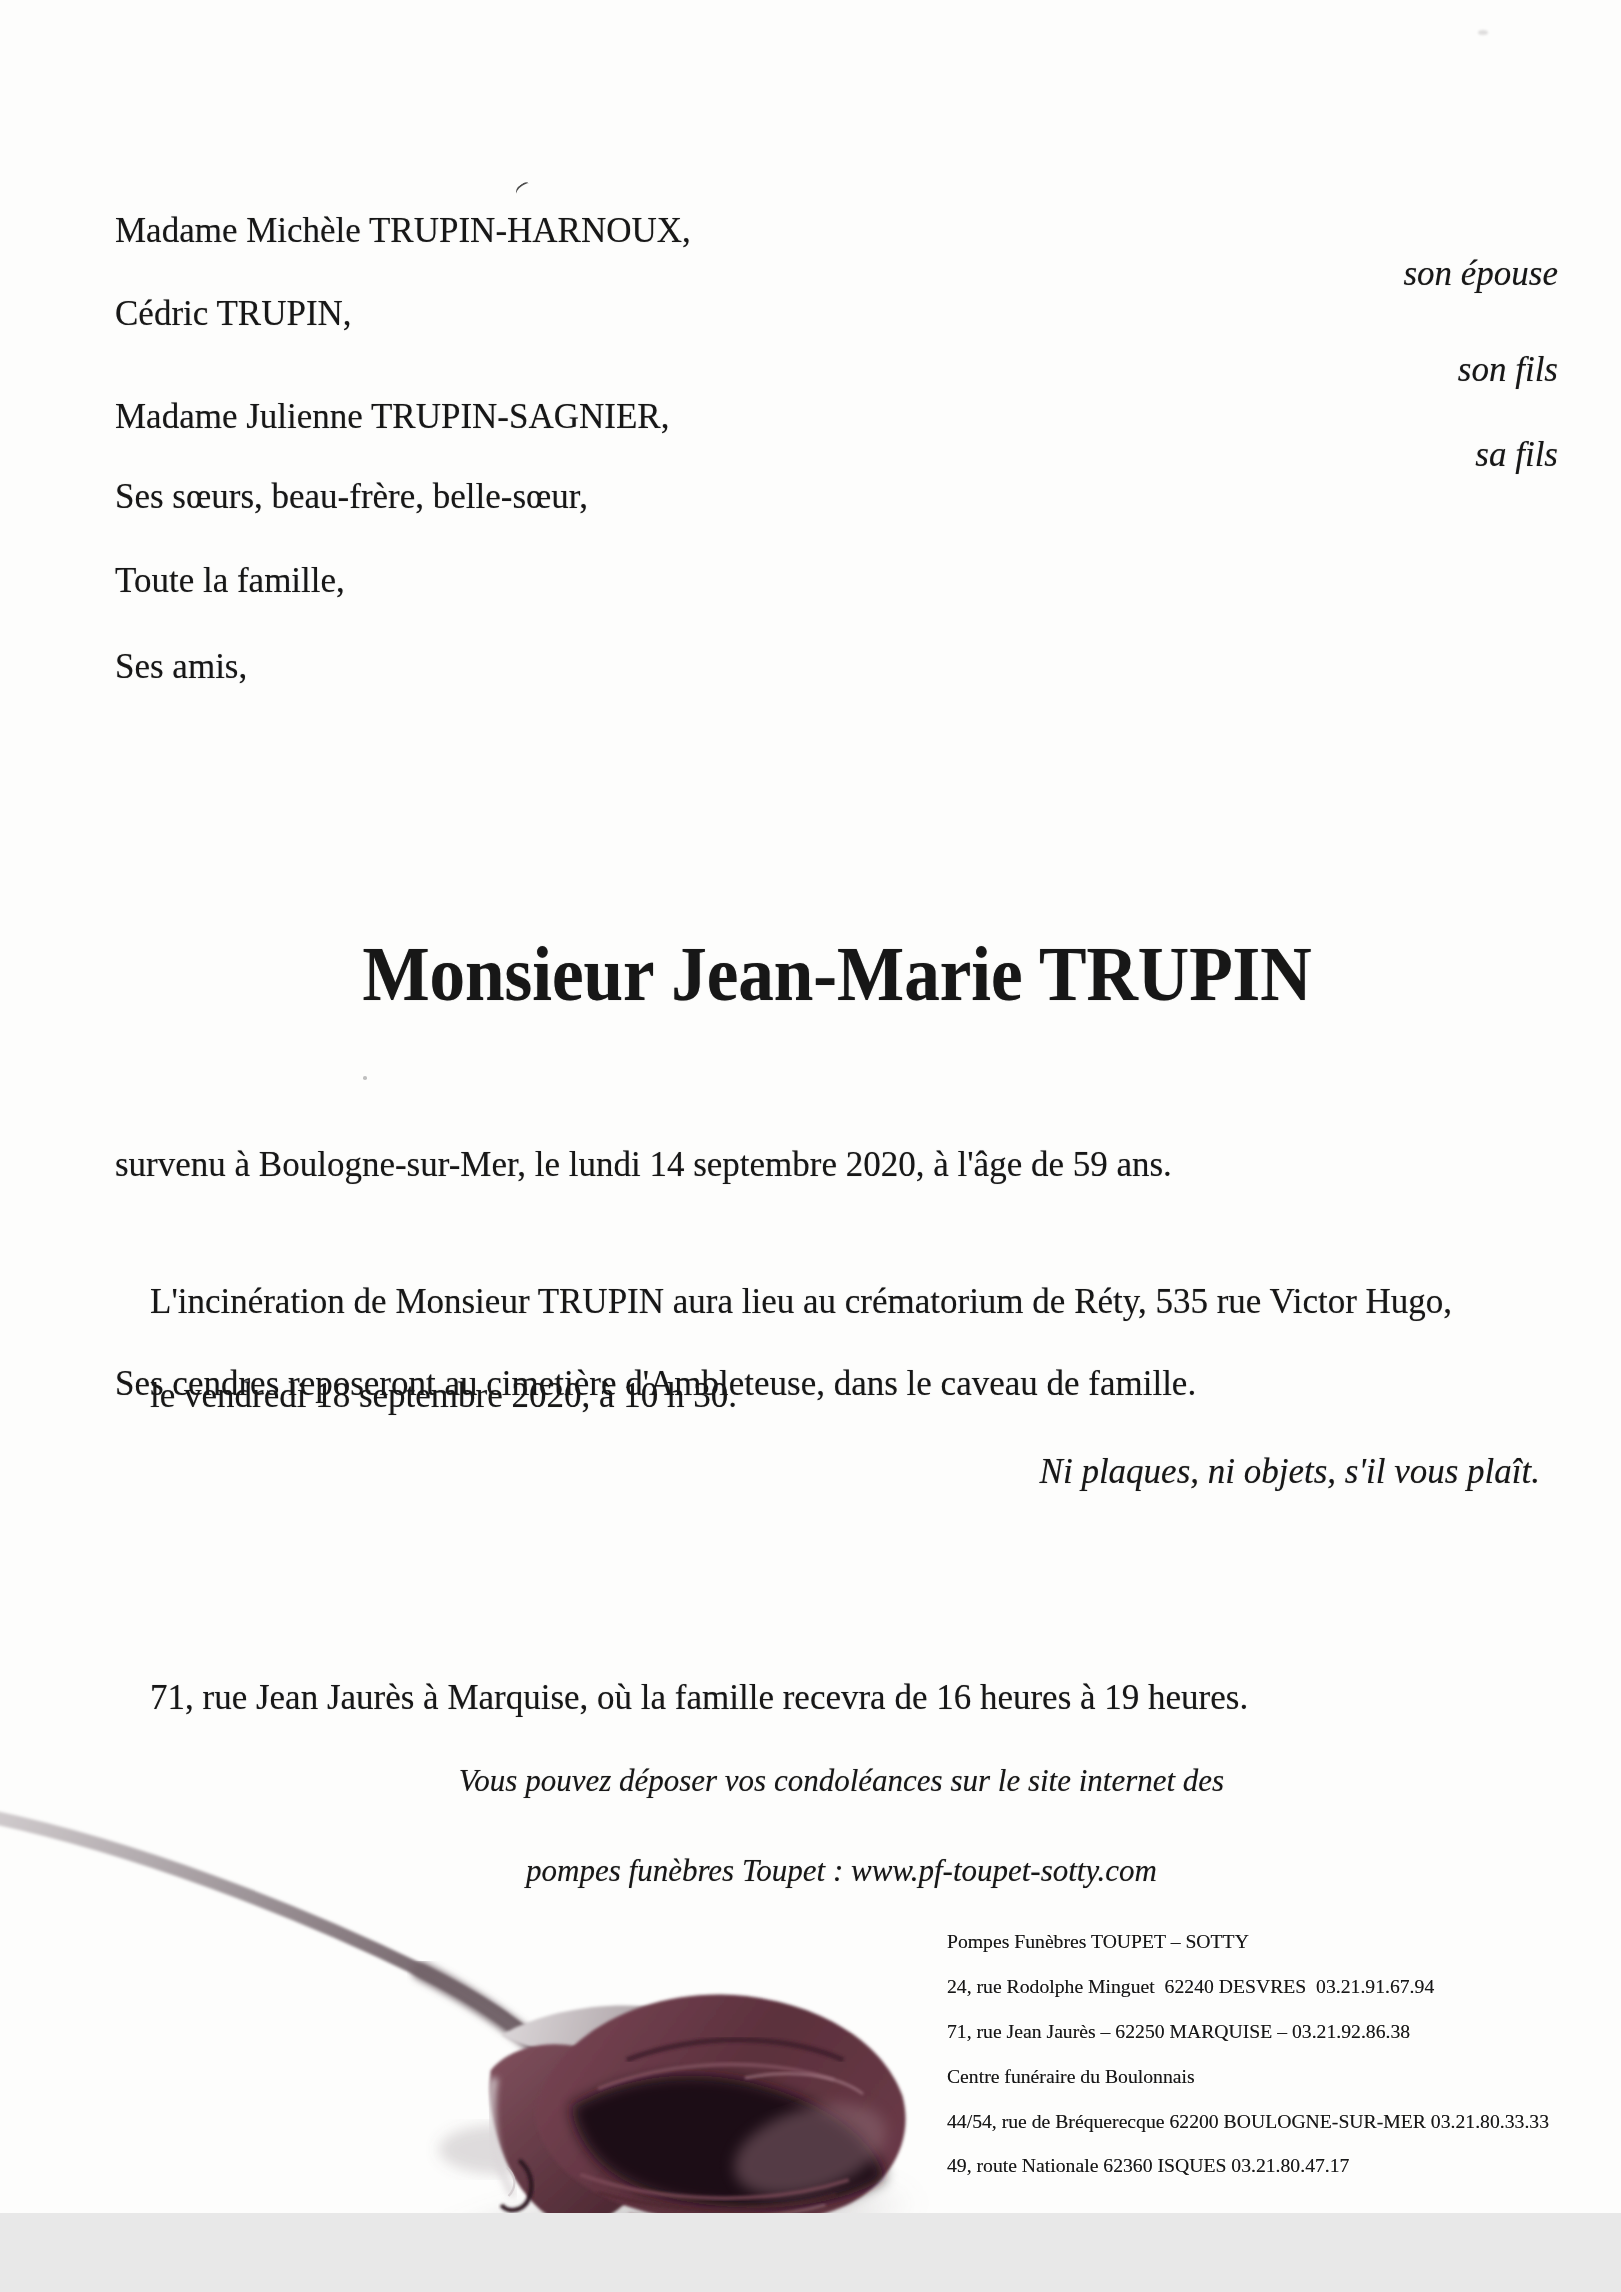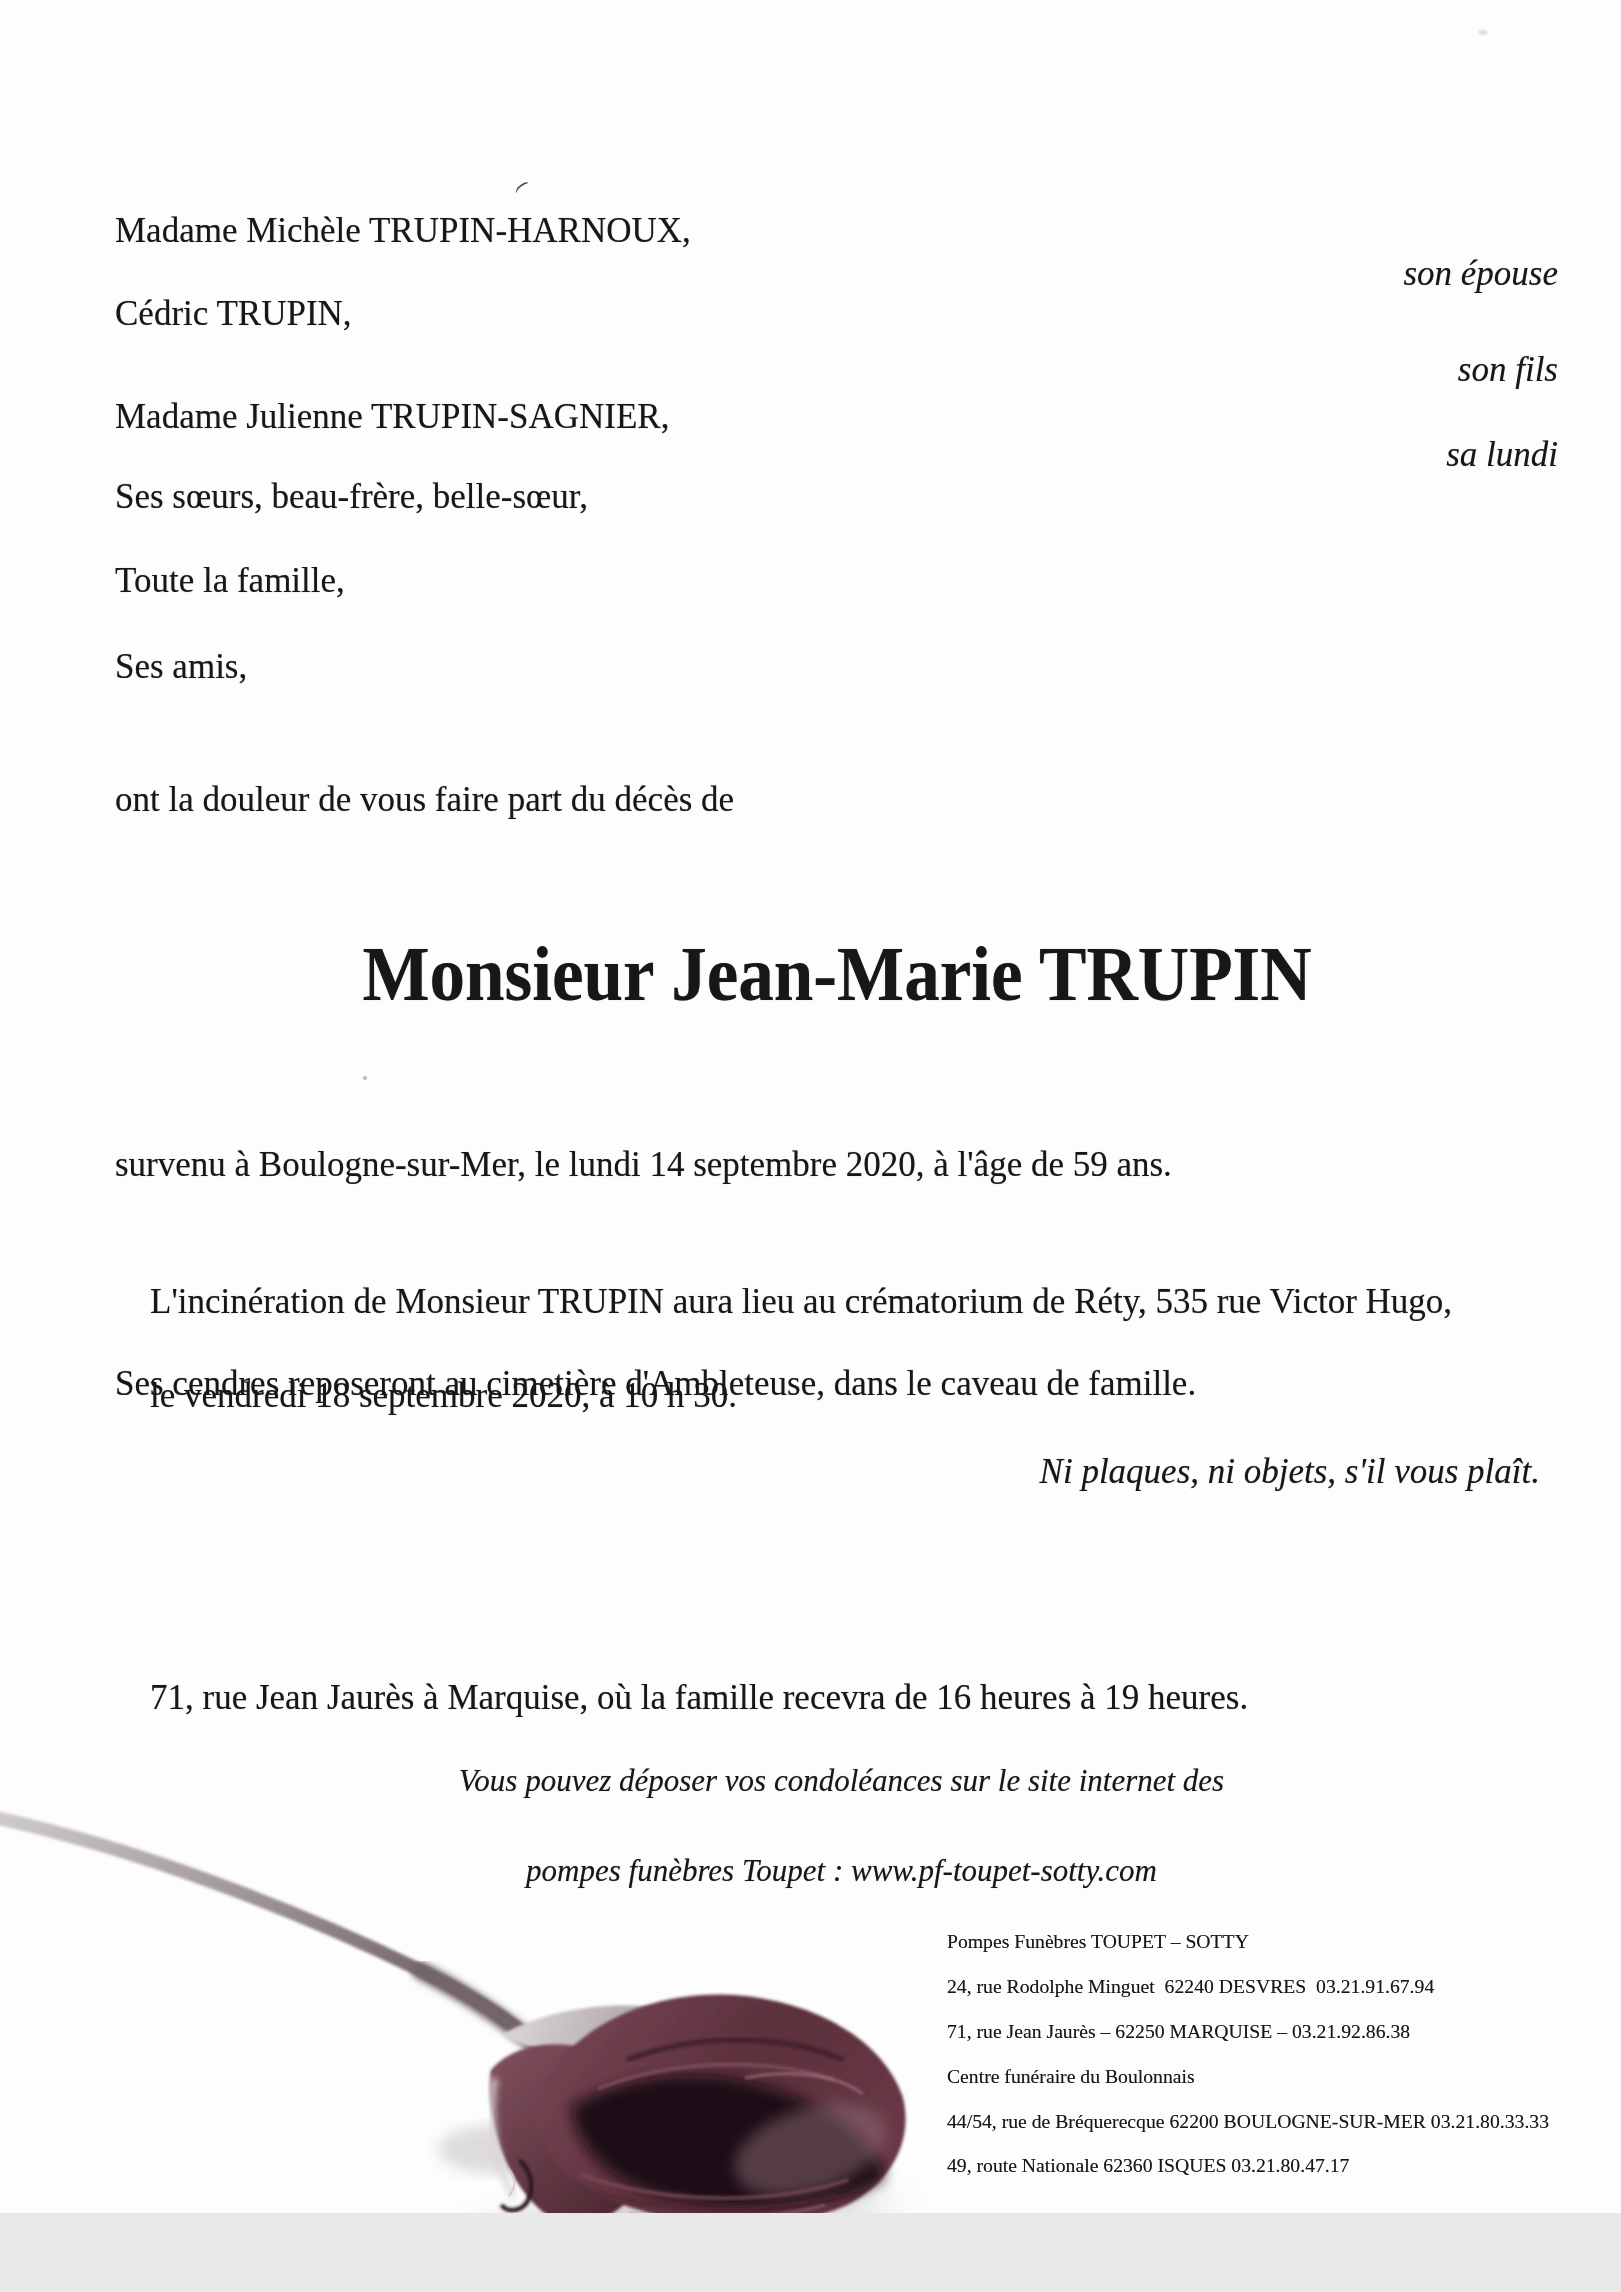--- a/index.html
+++ b/index.html
@@ -87,26 +87,25 @@
   <div class="artifact squiggle"></div>
   <div class="artifact smudge-tr"></div>
   <div class="artifact dot-mid"></div>
   <div class="artifact dash-bottom"></div>
 
   <div class="txt left-col name-1">Madame Michèle TRUPIN-HARNOUX,</div>
   <div class="txt right-col ital rel-1">son épouse</div>
   <div class="txt left-col name-2">Cédric TRUPIN,</div>
   <div class="txt right-col ital rel-2">son fils</div>
   <div class="txt left-col name-3">Madame Julienne TRUPIN-SAGNIER,</div>
-  <div class="txt right-col ital rel-3">sa lundi</div>
+  <div class="txt right-col ital rel-3">sa fils</div>
   <div class="txt left-col name-4">Ses sœurs, beau-frère, belle-sœur,</div>
   <div class="txt left-col name-5">Toute la famille,</div>
   <div class="txt left-col name-6">Ses amis,</div>
 
-  <div class="txt left-col intro-line">ont la douleur de vous faire part du décès de</div>
 
   <div class="deceased-title">Monsieur Jean-Marie TRUPIN</div>
 
   <div class="txt left-col death-line">survenu à Boulogne-sur-Mer, le lundi 14 septembre 2020, à l'âge de 59 ans.</div>
 
   <div class="txt left-col para cremation-block">
     <span>L'incinération de Monsieur TRUPIN aura lieu au crématorium de Réty, 535 rue Victor Hugo,</span><br>
     <span>le vendredi 18 septembre 2020, à 10 h 30.</span>
   </div>
 

